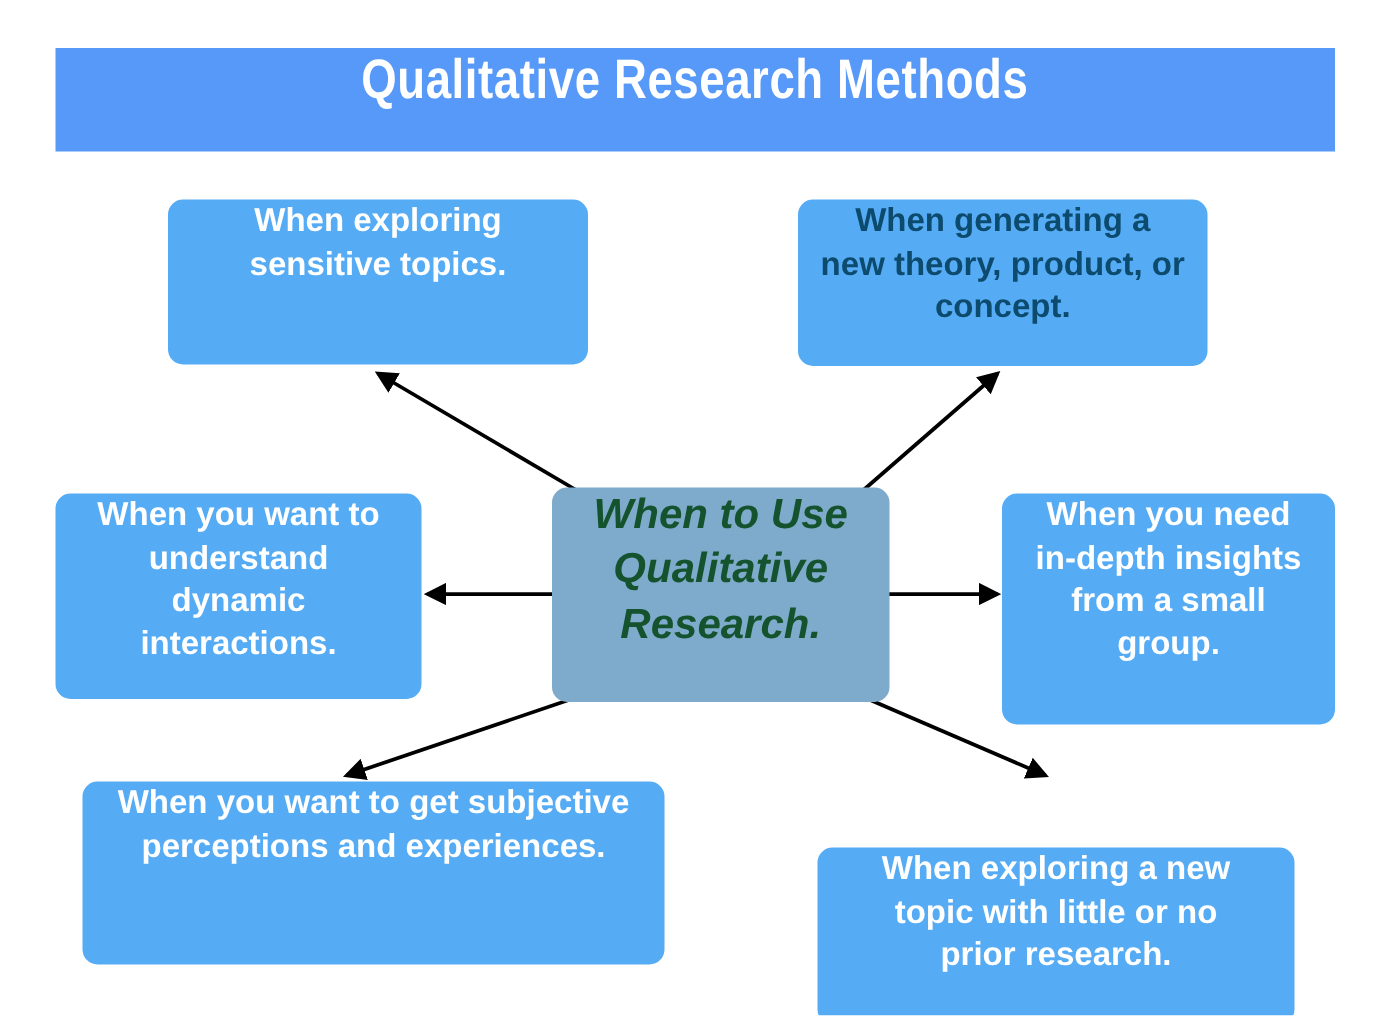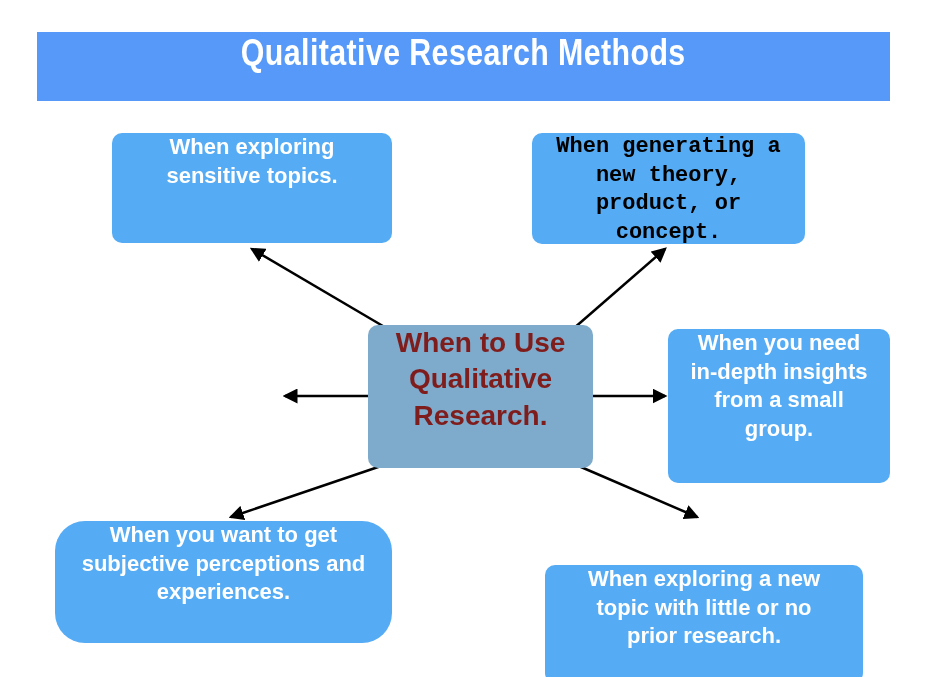--- a/index.html
+++ b/index.html
@@ -55,21 +55,21 @@
     color: #ffffff;
     font-weight: 700;
     font-size: 22px;
     line-height: 1.3;
   }
 
   #branch-top-left      { left: 112px; top: 133px; width: 280px; height: 110px; padding: 0 41px; }
   #branch-top-right     { left: 532px; top: 133px; width: 273px; height: 111px; padding: 0 15px; }
   #branch-middle-left   { left:  37px; top: 329px; width: 244px; height: 137px; padding: 0 21px; }
   #branch-middle-right  { left: 668px; top: 329px; width: 222px; height: 154px; padding: 0 15px; }
-  #branch-bottom-left   { left:  55px; top: 521px; width: 337px; height: 122px; padding: 0  8px; border-radius: 30px; }
+  #branch-bottom-left   { left:  55px; top: 521px; width: 388px; height: 122px; padding: 0  8px; }
   #branch-bottom-right  { left: 545px; top: 521px; width: 318px; height: 118px; padding: 0 34px; margin-top: 44px; }
 
   #center-node {
     left: 368px; top: 325px;
     width: 225px; height: 143px;
     background: #7EAACB;
     border-radius: 10px;
     color: #0a0a0a;
     font-weight: 700;
     font-size: 28px;
@@ -103,34 +103,37 @@
   </svg>
 
   <div class="banner" style="background: rgb(87, 153, 248);">
     <div class="banner-text" style="color: rgb(255, 255, 255);">Qualitative Research Methods</div>
   </div>
 
   <div class="node branch" id="branch-top-left" style="background: rgb(86, 172, 244); color: rgb(255, 255, 255);">
     <span>When exploring sensitive topics.</span>
   </div>
 
-  <div class="node branch" id="branch-top-right" style="background: rgb(86, 172, 244); color: #000000; font-family: Liberation Mono, monospace;">
+  <div class="node branch" id="branch-top-right" style="background: rgb(86, 172, 244); color: #0c4a6e;">
     <span>When generating a new theory, product, or concept.</span>
   </div>
 
+  <div class="node branch" id="branch-middle-left" style="background: rgb(86, 172, 244); color: rgb(255, 255, 255);">
+    <span>When you want to understand dynamic interactions.</span>
+  </div>
 
   <div class="node branch" id="branch-middle-right" style="background: rgb(86, 172, 244); color: rgb(255, 255, 255);">
     <span>When you need in-depth insights from a small group.</span>
   </div>
 
   <div class="node branch" id="branch-bottom-left" style="background: rgb(86, 172, 244); color: rgb(255, 255, 255);">
     <span>When you want to get subjective perceptions and experiences.</span>
   </div>
 
   <div class="node branch" id="branch-bottom-right" style="background: rgb(86, 172, 244); color: rgb(255, 255, 255);">
     <span>When exploring a new topic with little or no prior research.</span>
   </div>
 
-  <div class="node" id="center-node" style="background: rgb(126, 170, 203); color: #7f1d1d;">
+  <div class="node" id="center-node" style="background: rgb(126, 170, 203); color: #14532d; font-style: italic;">
     <span>When to Use Qualitative Research.</span>
   </div>
 
 </div>
 
 </body></html>

